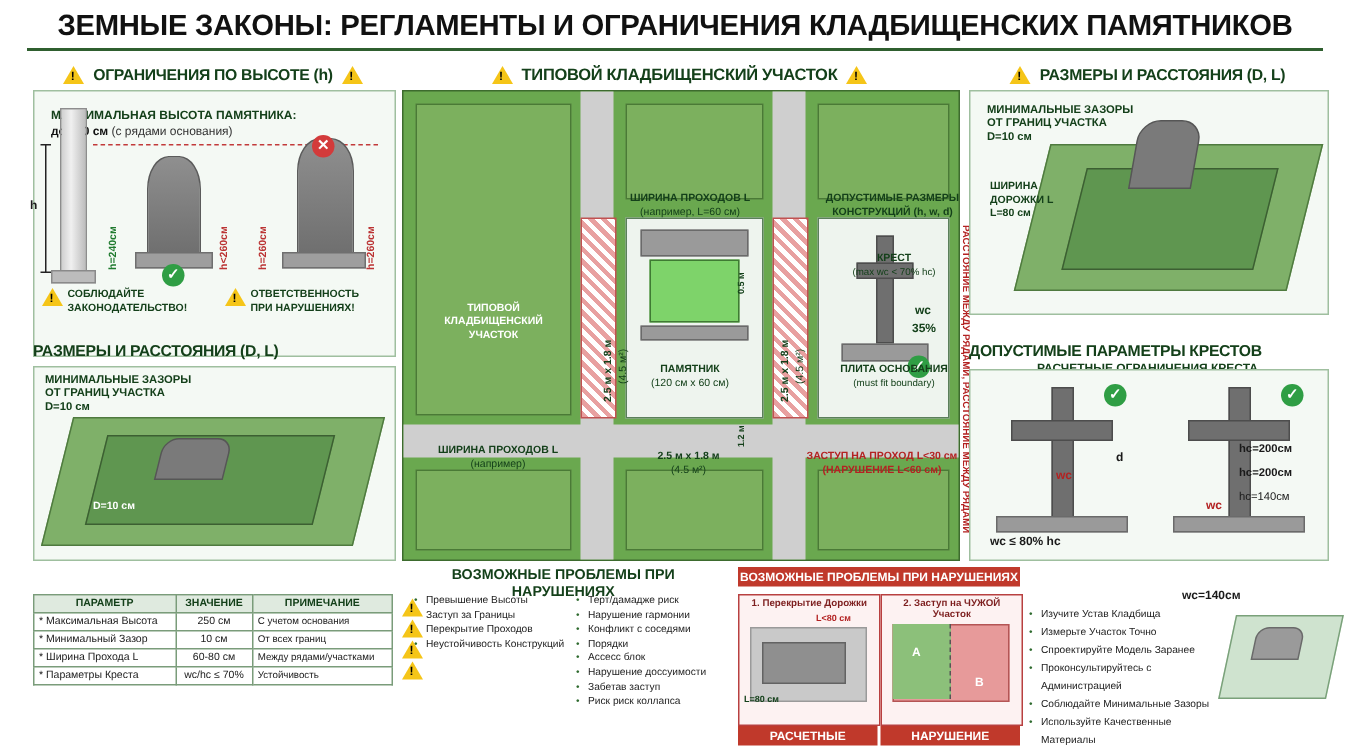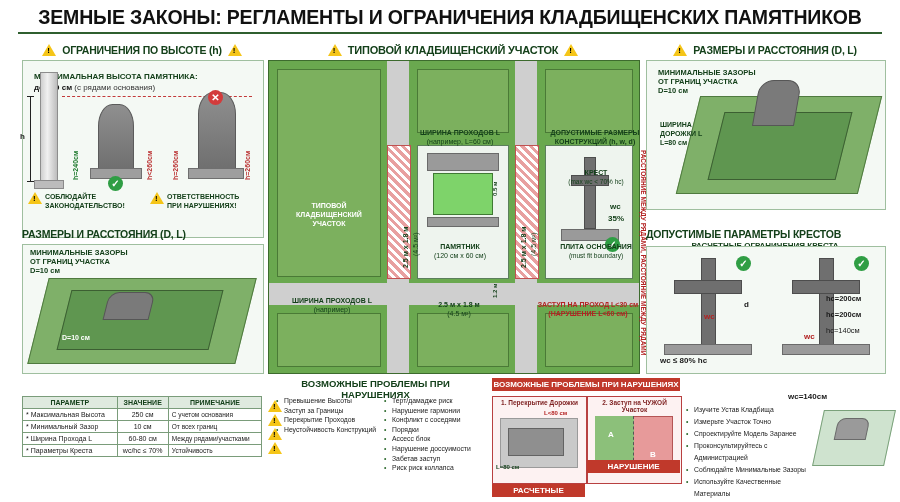--- a/index.html
+++ b/index.html
@@ -450,21 +450,21 @@
 
   <div class="prob-cell" style="left:587px;top:396px;width:93px;height:86px;">
     <span class="t">2. Заступ на ЧУЖОЙ Участок</span>
   </div>
   <div style="position:absolute;left:595px;top:416px;width:76px;height:50px;background:#e79a9a;border:1px solid #b45555;"></div>
   <div style="position:absolute;left:595px;top:416px;width:38px;height:50px;background:#8cc07a;border-right:1px dashed #555;"></div>
   <div style="position:absolute;left:608px;top:430px;font-size:8px;font-weight:bold;color:#fff;">A</div>
   <div style="position:absolute;left:650px;top:450px;font-size:8px;font-weight:bold;color:#fff;">B</div>
 
   <div class="footer-red" style="left:492px;top:484px;width:93px;">РАСЧЕТНЫЕ</div>
-  <div class="footer-red" style="left:587px;top:460px;width:93px;">НАРУШЕНИЕ</div>
+  <div class="footer-red" style="left:587px;top:484px;width:93px;">НАРУШЕНИЕ</div>
 
   <div class="bullets" style="left:686px;top:404px;width:126px;line-height:12px;">
     <ul>
       <li>Изучите Устав Кладбища</li>
       <li>Измерьте Участок Точно</li>
       <li>Спроектируйте Модель Заранее</li>
       <li>Проконсультируйтесь с Администрацией</li>
       <li>Соблюдайте Минимальные Зазоры</li>
       <li>Используйте Качественные Материалы</li>
     </ul>

